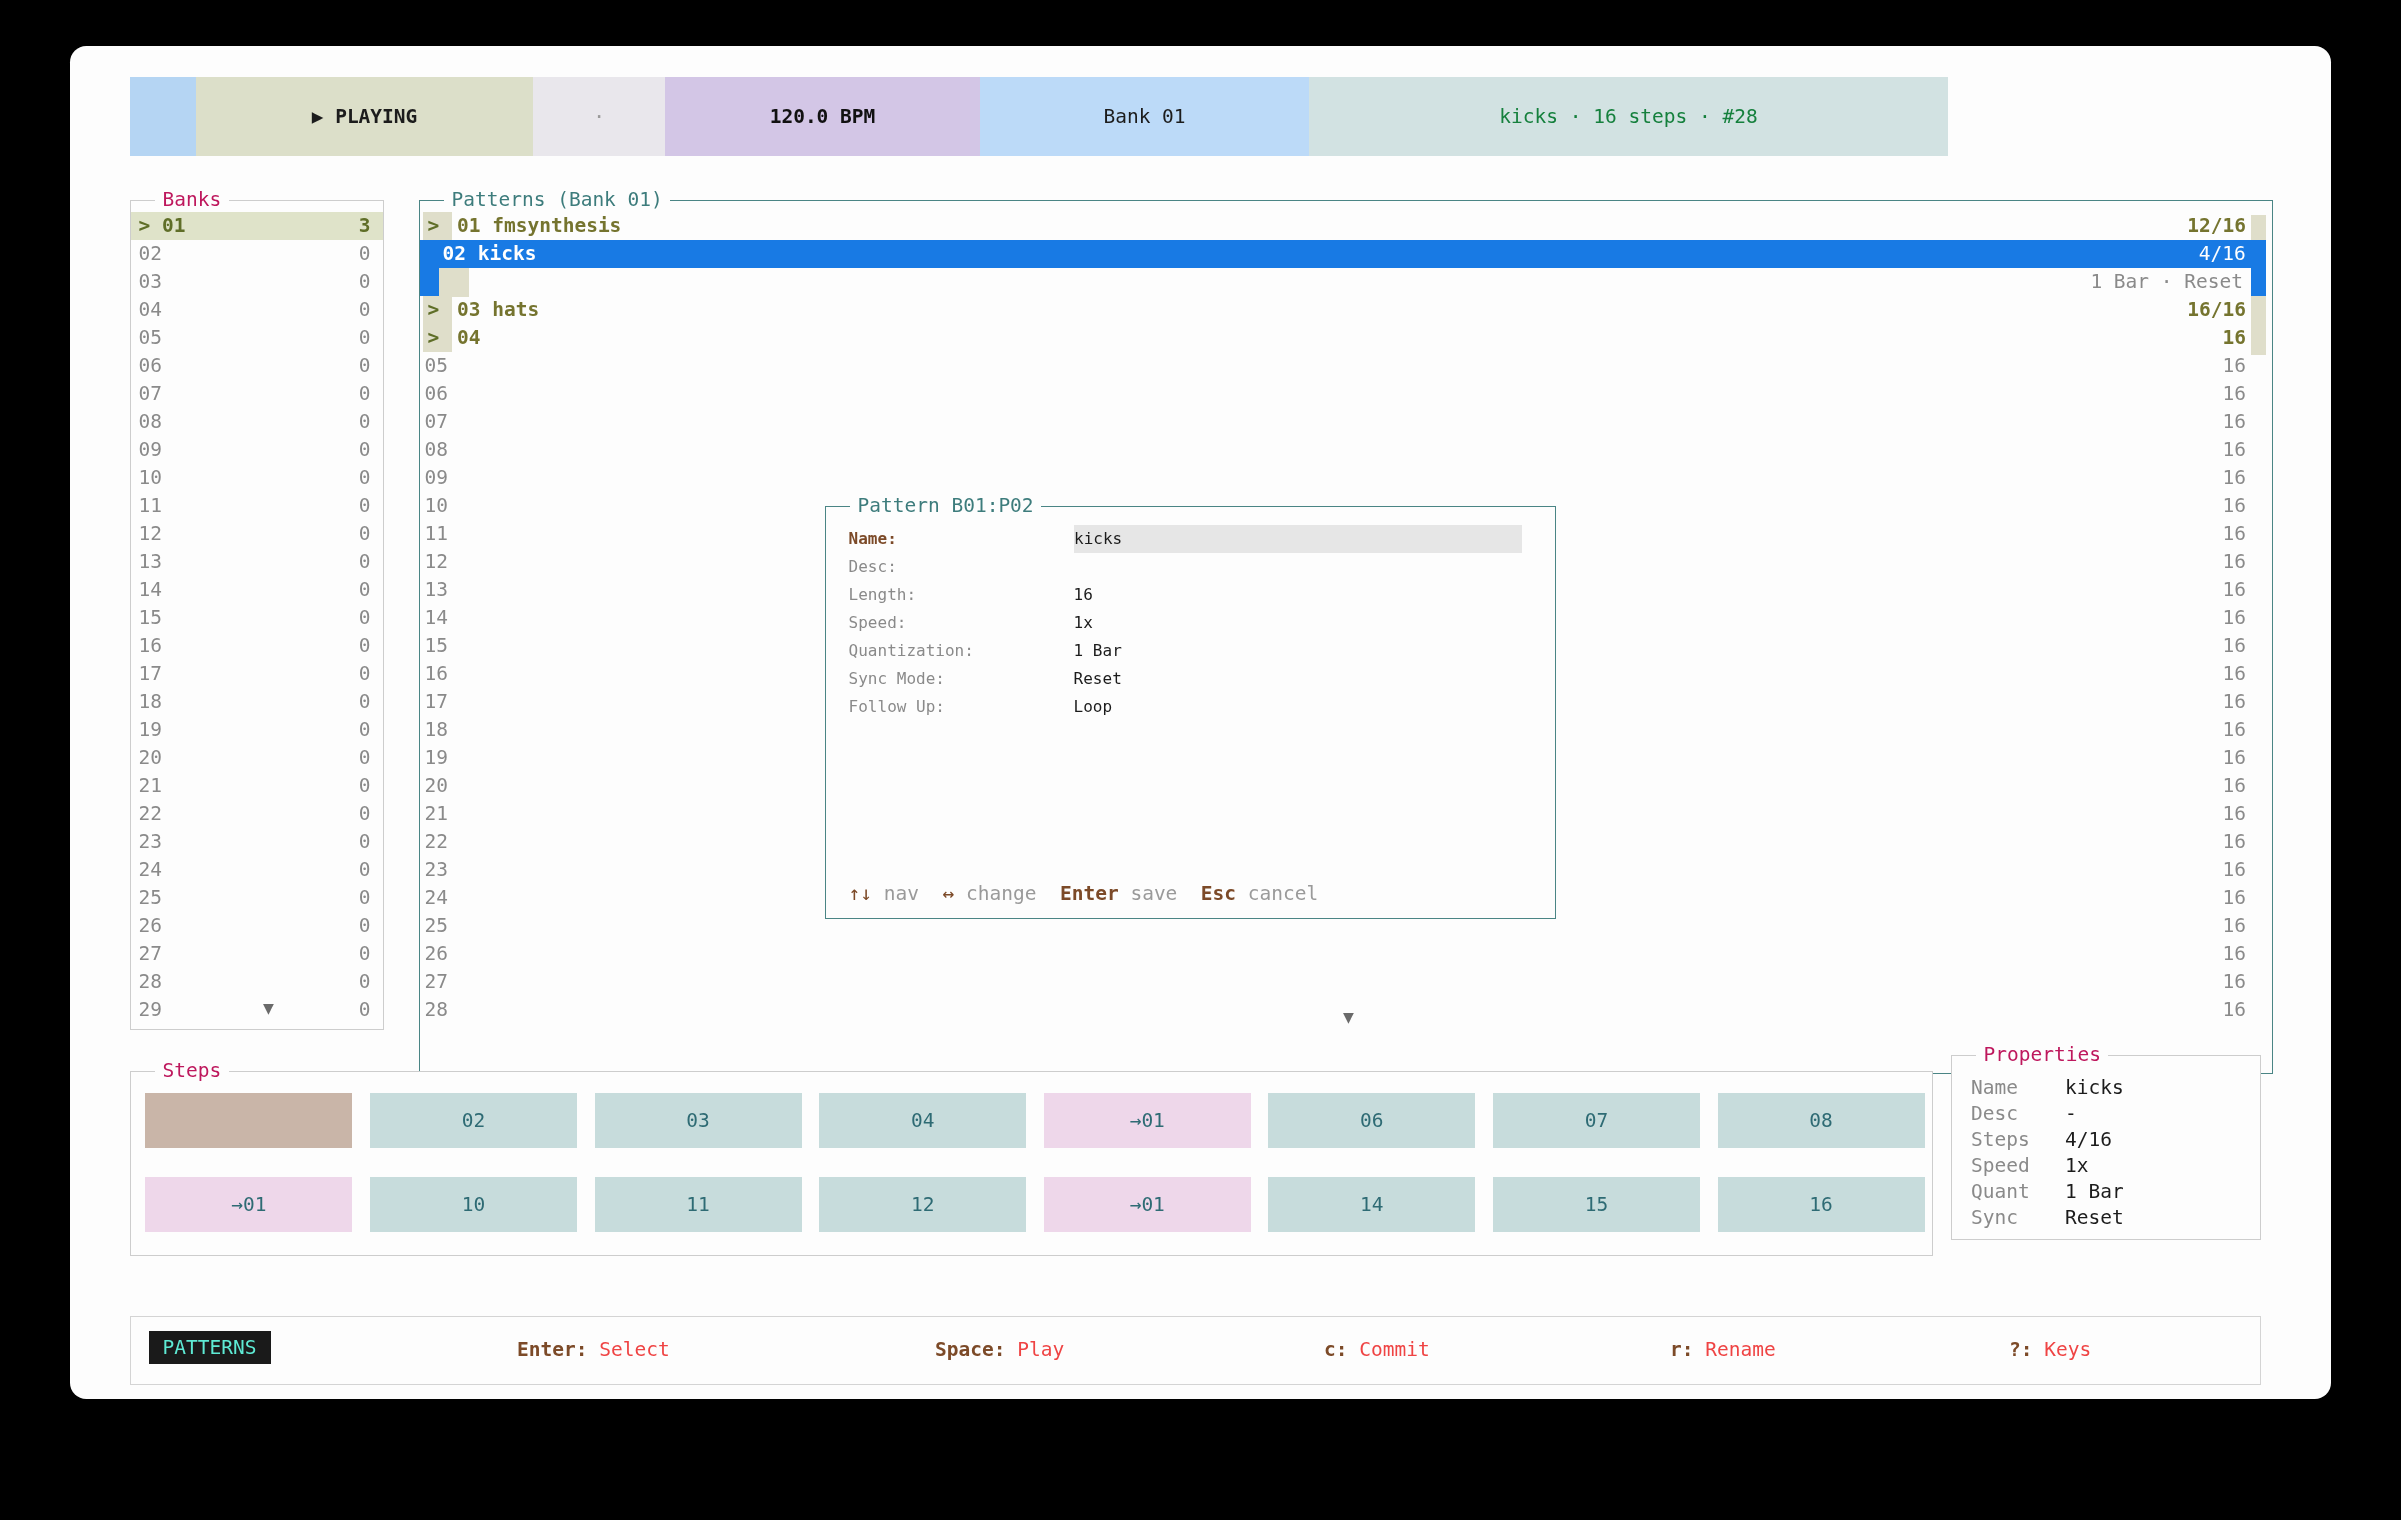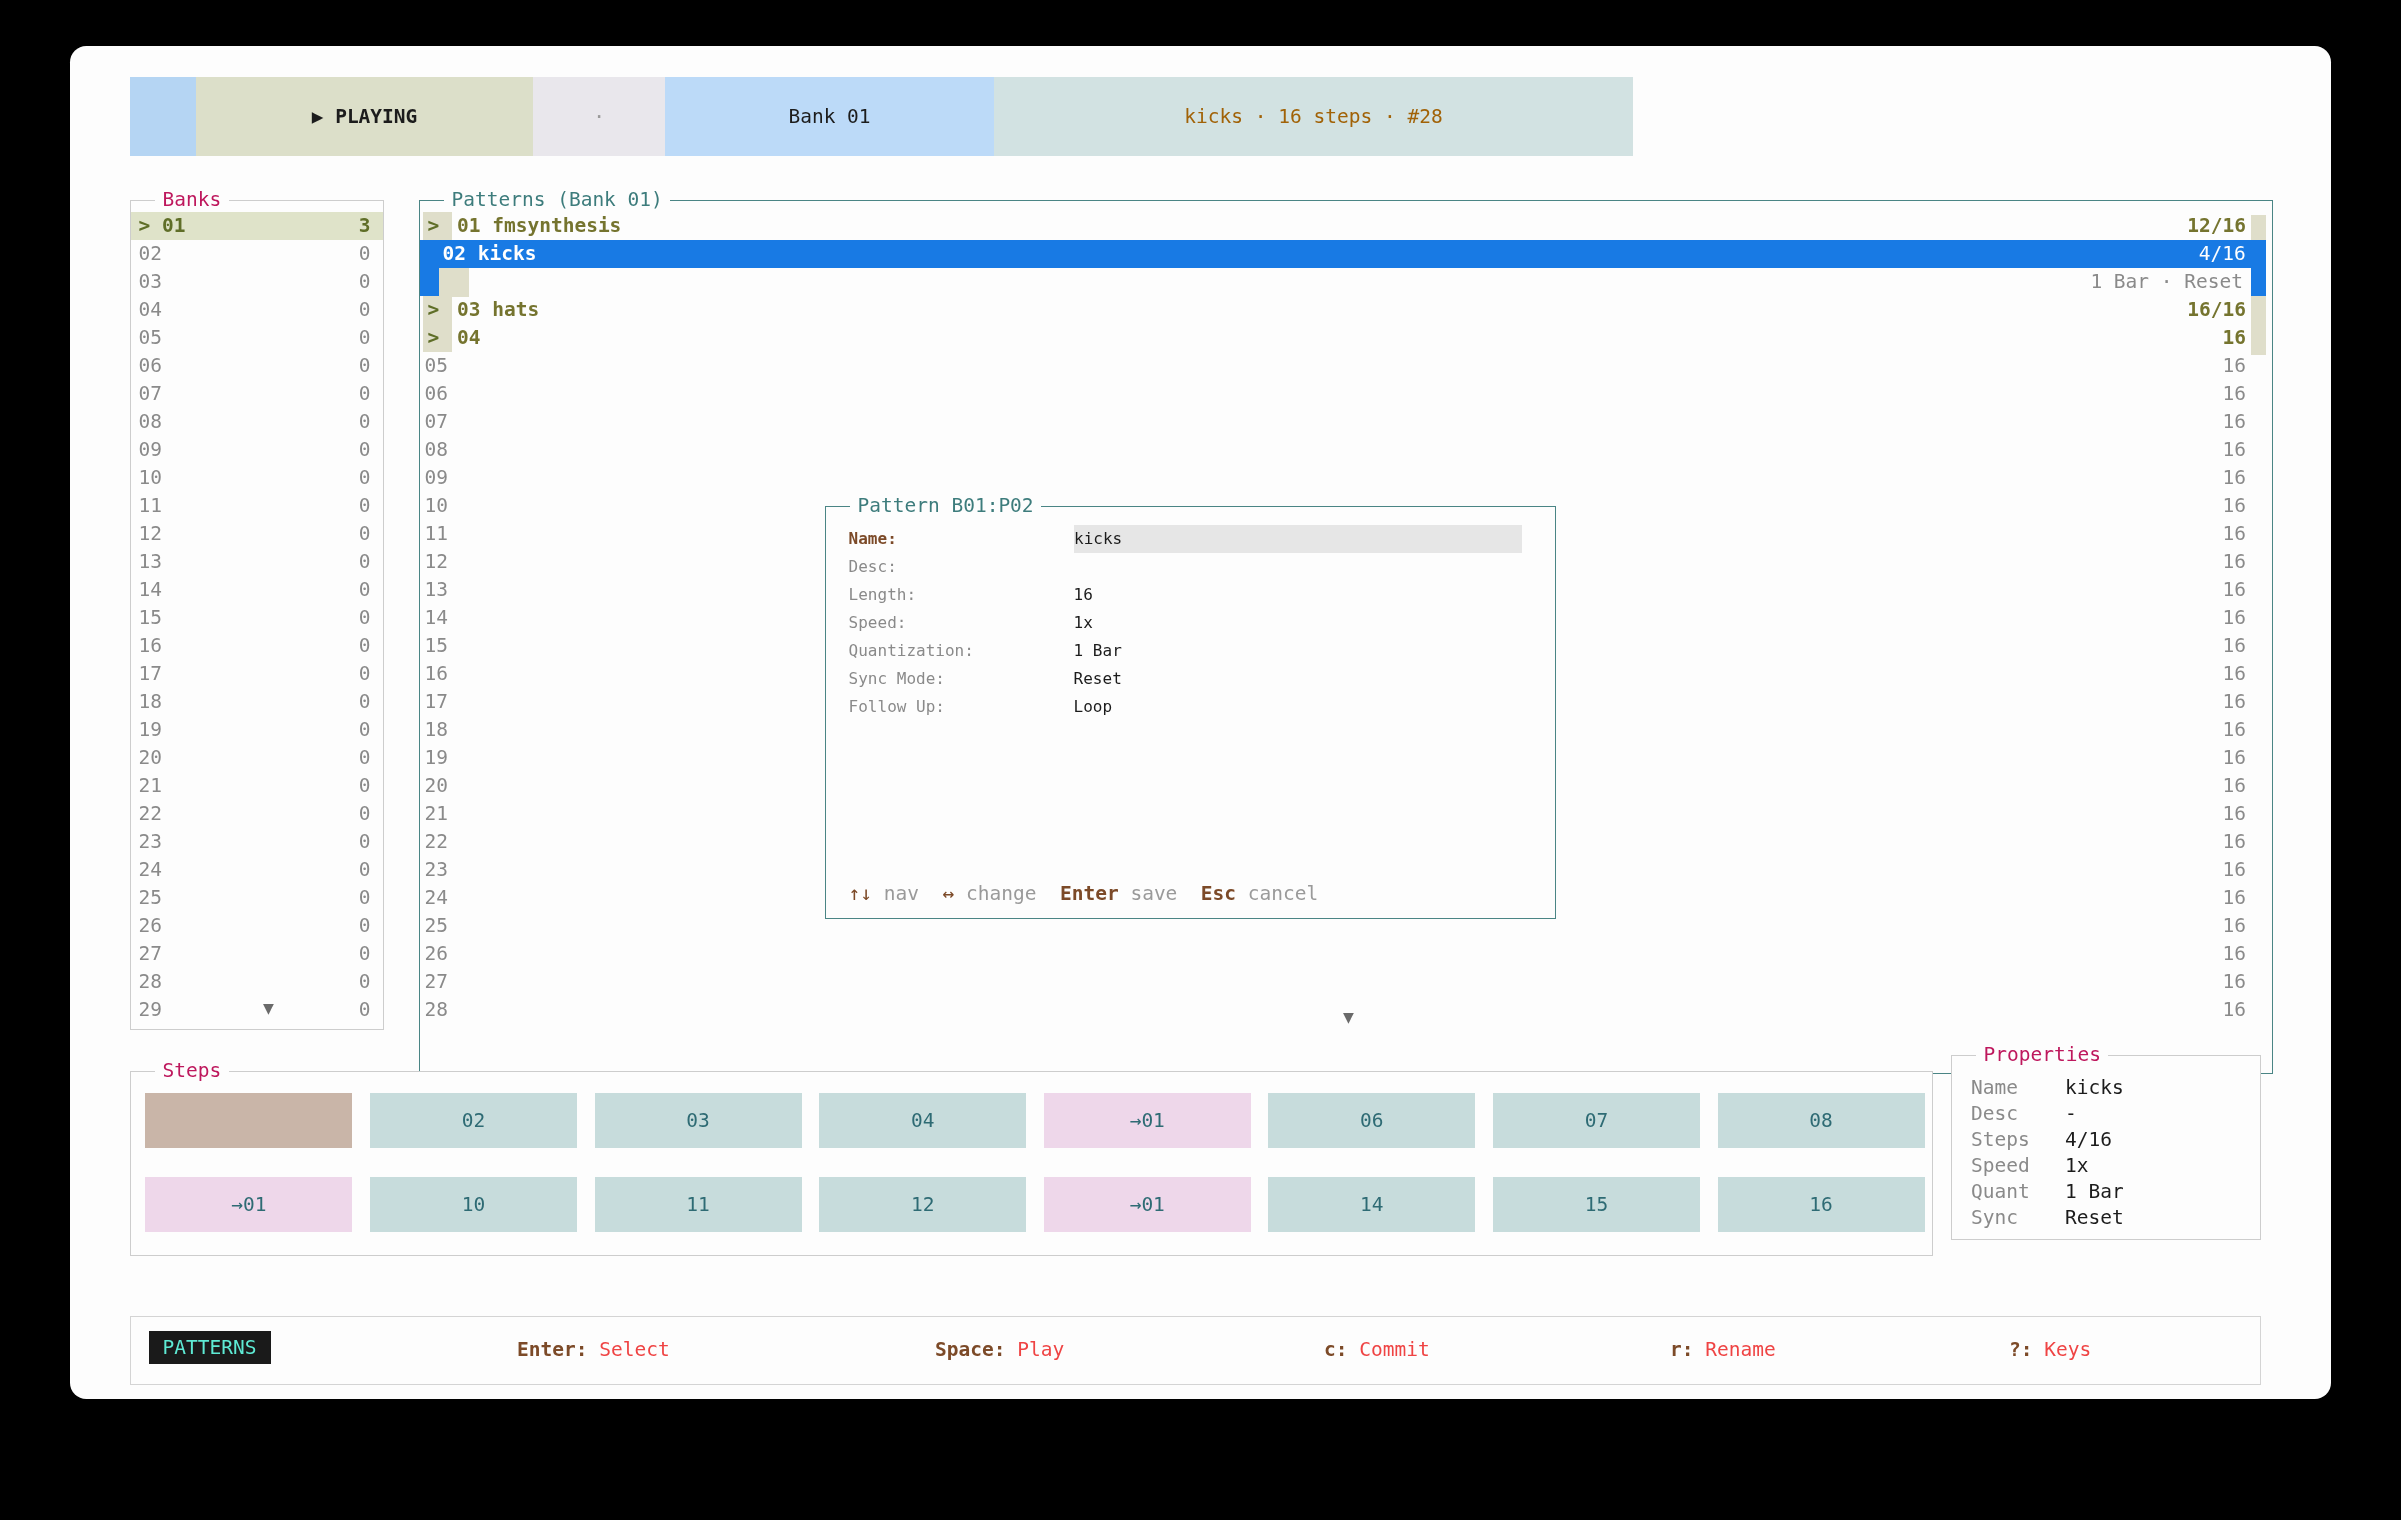--- a/index.html
+++ b/index.html
@@ -10,21 +10,21 @@
           background:#fdfdfd; border-radius:16.3px; }
 
   
   .topbar { position:absolute; left:60px; top:31px; width:2137px; height:79px; display:flex; font-size:19.5px; }
   .seg { display:flex; align-items:center; justify-content:center; white-space:pre; }
   .seg-pad       { width:66px;  background:var(--lblue); }
   .seg-transport { width:337px;  background:var(--olbg); color:#1c1c1c; font-weight:bold; }
   .seg-dot       { width:132px;  background:#e9e7ec; color:#9a9a9a; }
   .seg-bpm       { width:315px;  background:var(--lav); color:#111; font-weight:bold; }
   .seg-bank      { width:329px;  background:var(--lblue2); color:#1c1c1c; }
-  .seg-pattern   { width:639px; background:var(--pteal); color:#a16207; }
+  .seg-pattern   { width:639px; background:var(--pteal); color:#15803d; }
   .seg-sys       { width:319px;  background:#e9e9ed; color:#8a8a8a; }
 
   
   .panel { position:absolute; background:#fdfdfd; }
   .legend { position:absolute; top:-12.6px; left:24px; background:#fdfdfd; padding:0 7.5px;
             font-size:19.5px; line-height:24px; white-space:pre; }
   .gray-panel  { border:1.9px solid #cdcdcd; }
   .teal-panel  { border:1.9px solid var(--tborder); }
   .gray-panel > .legend { color:#be185d; }
   .teal-panel > .legend { color:var(--teal); }
@@ -102,20 +102,21 @@
 </head>
 <body>
 
 <div class="canvas">
   <div class="page">
 
     <div class="topbar">
       <div class="seg seg-pad"></div>
       <div class="seg seg-transport"><span>▶ PLAYING</span></div>
       <div class="seg seg-dot"><span>·</span></div>
+      <div class="seg seg-bpm"><span>120.0 BPM</span></div>
       <div class="seg seg-bank"><span>Bank 01</span></div>
       <div class="seg seg-pattern"><span>kicks · 16 steps · #28</span></div>
     </div>
 
     <div class="panel gray-panel banks">
       <span class="legend">Banks</span>
       <div class="banks-list" id="banks-list">
           <div class="brow sel">
             <span class="bnum">&gt; 01</span>
             <span class="bval">3</span>

